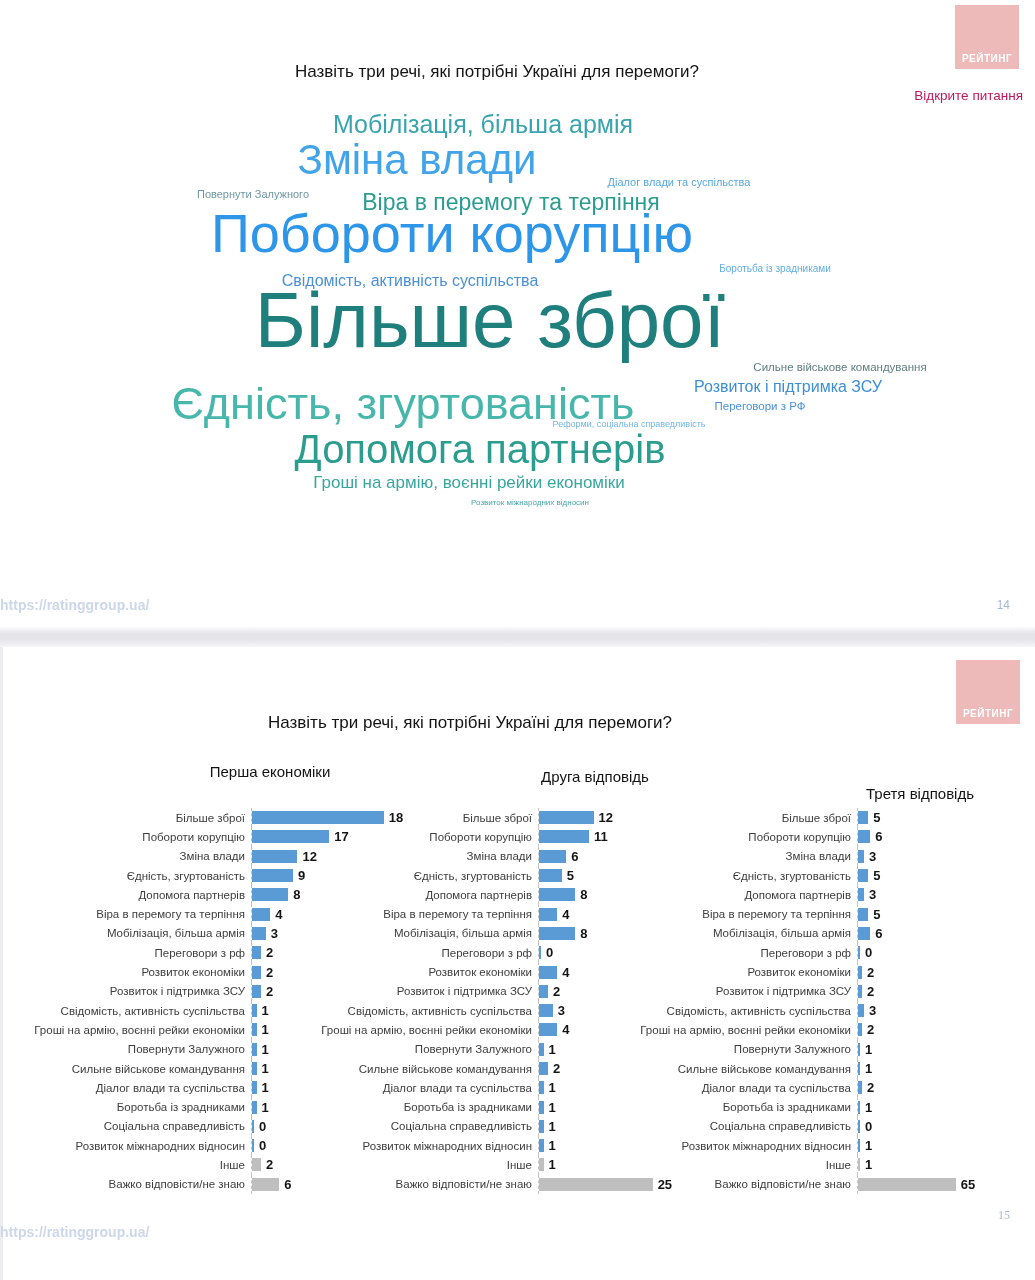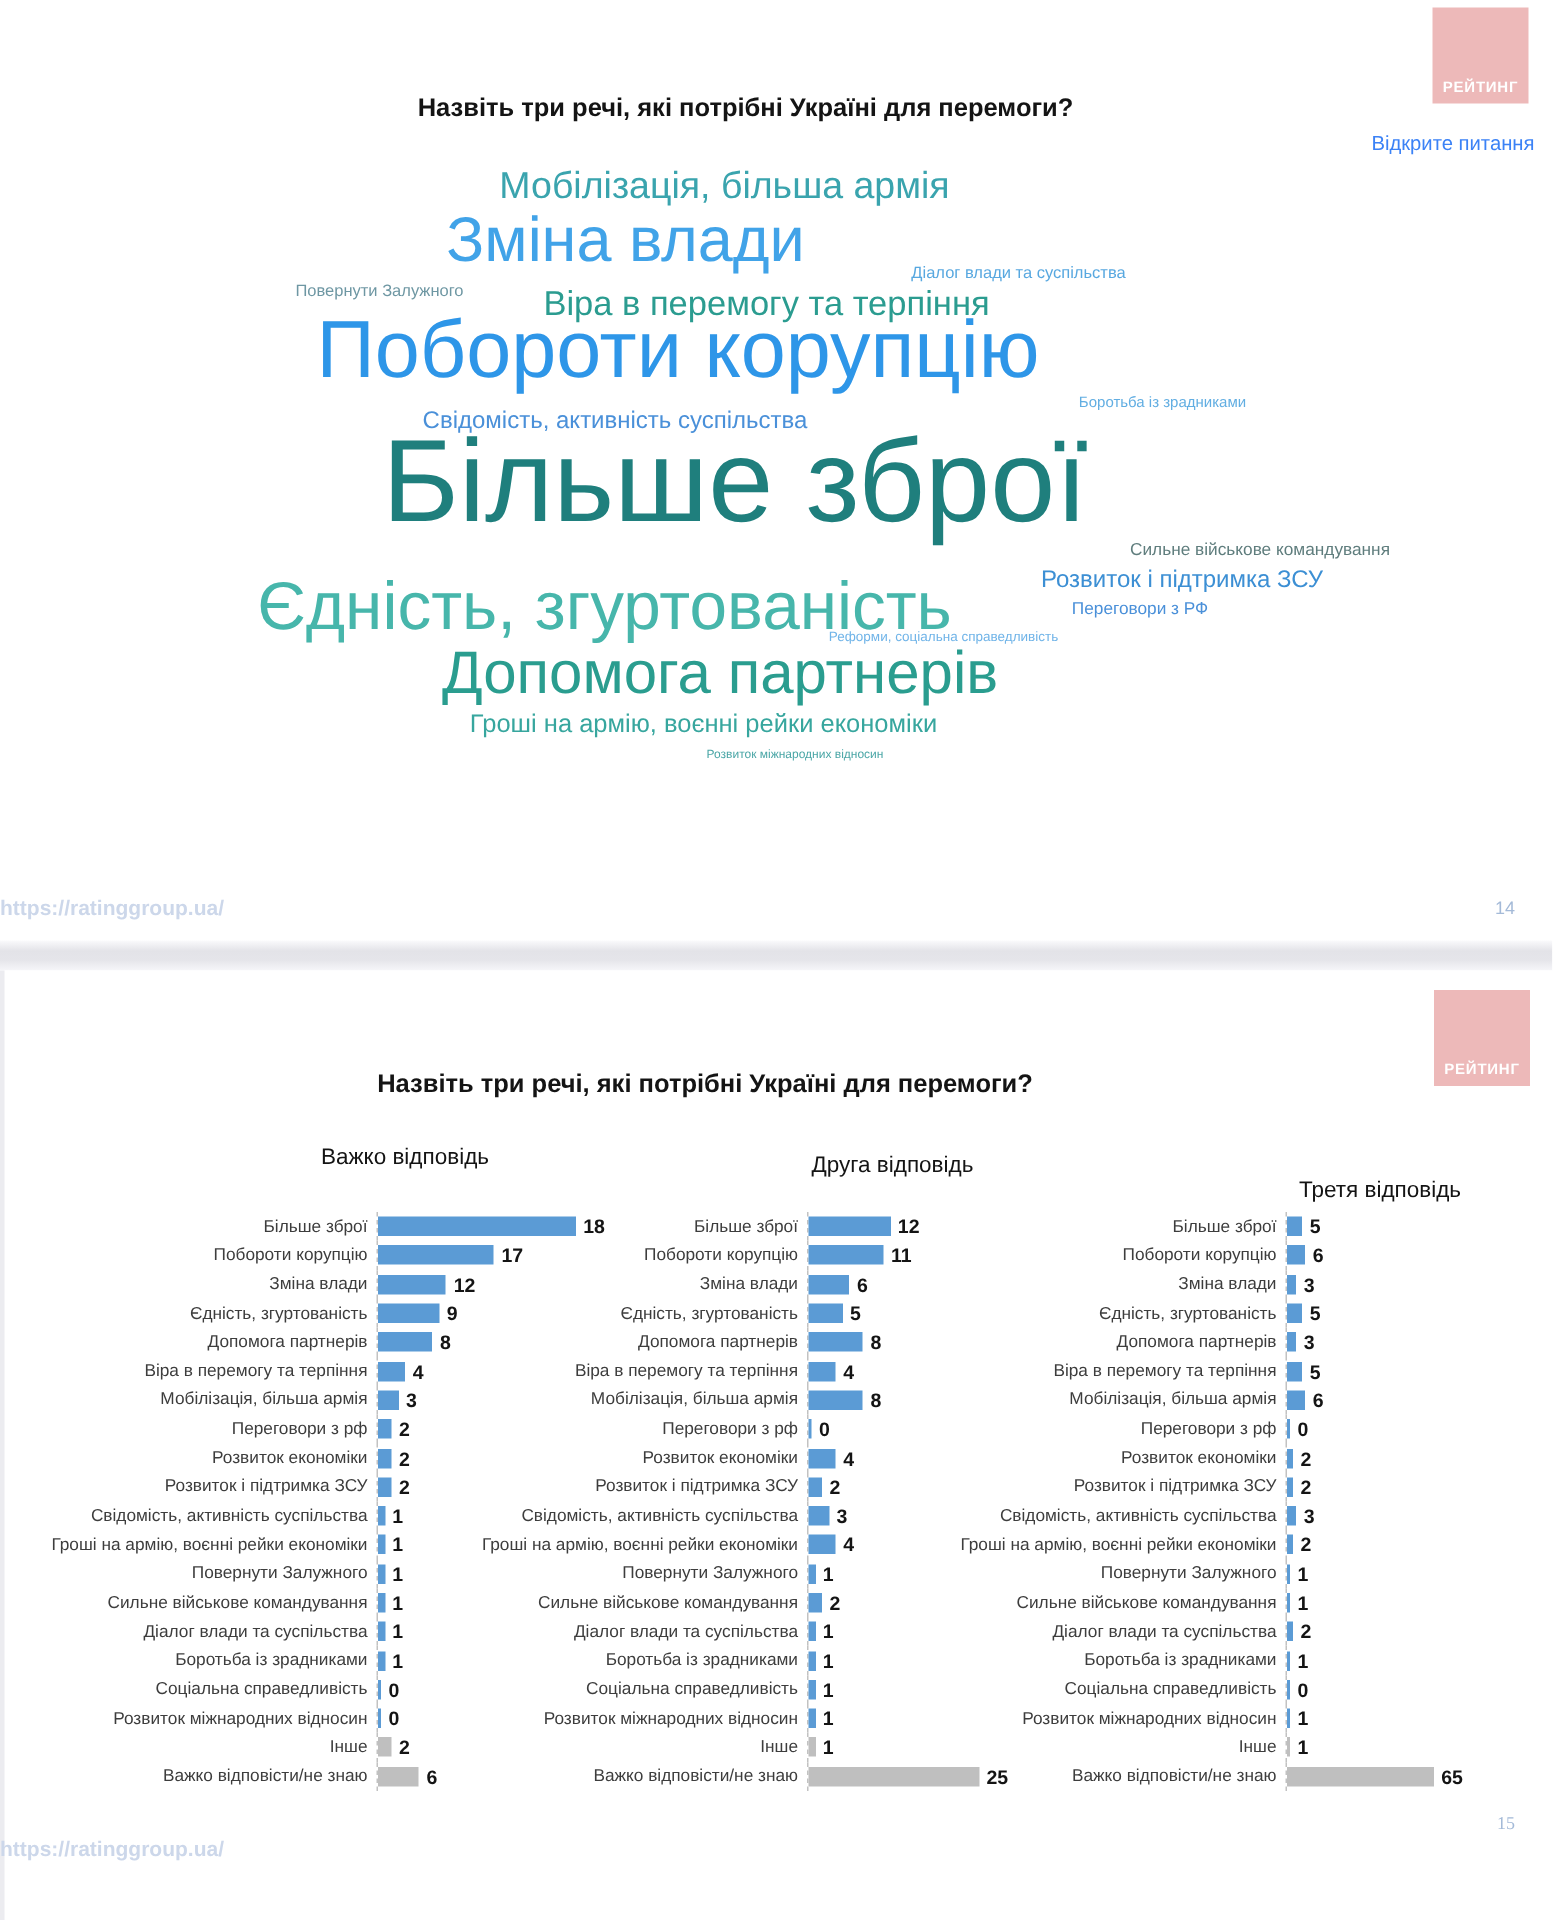--- a/index.html
+++ b/index.html
@@ -7,31 +7,31 @@
   .viewport { position:relative; width:1035px; height:1280px; background:#ffffff; overflow:hidden; }
 
   .slide { position:absolute; left:0; width:1035px; background:#ffffff; }
   .slide1 { top:0; height:627px; }
   .divider { position:absolute; top:627px; left:0; width:1035px; height:20px;
              background:linear-gradient(#fafafc, #e3e3e8 35%, #e5e5ea 65%, #f6f6f9); }
   .slide2 { top:647px; height:633px; }
   .slide2 .edge { position:absolute; left:0; top:0; width:3px; height:100%; background:#ececf0; }
 
   .slide-title { position:absolute; top:30px; left:0; text-align:center;
-                 font-size:17px; font-weight:bold; color:#141414;margin-top:32px; }
+                 font-size:17px; font-weight:normal; color:#141414;margin-top:32px; }
   .slide1 .slide-title { width:994px; }
   .slide2 .slide-title { top:34px; width:940px; }
 
   .logo { position:absolute; width:64px; height:64px; background:#edb9b9;
           display:flex; align-items:flex-end; justify-content:center; }
   .slide1 .logo { top:5px; right:16px; }
   .slide2 .logo { top:13px; right:15px; }
   .logo span { color:#ffffff; font-size:10px; font-weight:bold; letter-spacing:0.5px; padding-bottom:5px; }
 
-  .note { position:absolute; top:88px; right:12px; font-size:13.5px; color:#3b82f6; }
+  .note { position:absolute; top:88px; right:12px; font-size:13.5px; color:#be185d; }
 
   .wordcloud { position:absolute; inset:0; }
   .word { position:absolute; transform:translateX(-50%); white-space:nowrap; line-height:1; }
 
   .footer-url { position:absolute; left:0; width:974px; text-align:left;
                 color:#ccd7ea; font-weight:bold; font-size:14px; text-decoration:none; }
   .slide1 .footer-url { top:597px; }
   .slide2 .footer-url { top:577px; }
   .pagenum { position:absolute; right:25px; color:#a4bad8; font-size:12px; }
   .slide1 .pagenum { top:598px; }
@@ -93,21 +93,21 @@
   <div class="divider"></div>
 
   <section class="slide slide2">
     <span class="edge"></span>
     <h1 class="slide-title">Назвіть три речі, які потрібні Україні для перемоги?</h1>
     <div class="logo">
       <span>РЕЙТИНГ</span>
     </div>
     <div id="charts">
         <div class="chart chart1">
-    <div class="chart-title">Важко відповідь</div>
+    <div class="chart-title">Перша економіки</div>
     <div class="rows">
             <div class="row">
     <span class="cat">Більше зброї</span>
     <span class="barwrap">
       <span class="bar" style="width: max(2px, 87.8788%); background: rgb(91, 155, 213);"></span>
       <b class="val">18</b>
     </span>
   </div>
             <div class="row">
     <span class="cat">Побороти корупцію</span>

